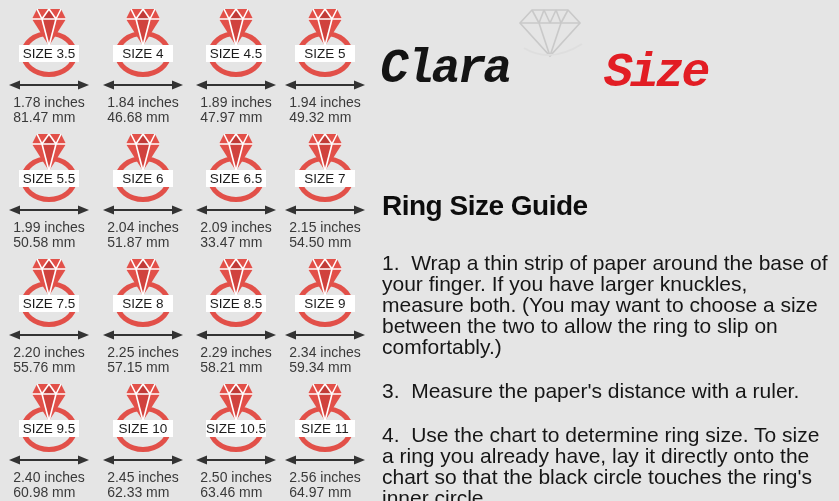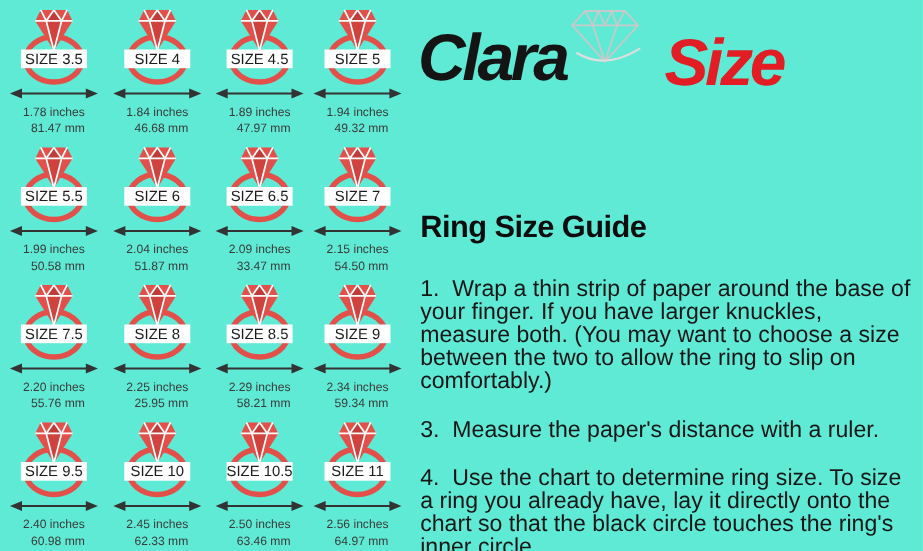--- a/index.html
+++ b/index.html
@@ -6,41 +6,41 @@
     --ring-red:#e25049;
     --ring-red-dark:#c13b38;
     --ring-red-mid:#d0423e;
     --brand-red:#e21d24;
     --diamond-gray:#c9c9c9;
     --ink:#161616;
     --arrow:#333;
   }
   *{margin:0;padding:0;box-sizing:border-box;}
   body{background:#fff;font-family:"Liberation Sans",sans-serif;}
-  .page{position:relative;width:839px;height:501px;background:#5eead4;overflow:hidden;}
+  .page{position:relative;width:839px;height:501px;background:#e5e5e5;overflow:hidden;}
 
   
   .chart-grid{
     position:absolute;left:2px;top:6px;
     display:grid;
     grid-template-columns:94px 94px 92px 86px;
     grid-auto-rows:125px;
   }
   .ring-cell{display:flex;flex-direction:column;align-items:center;}
   .ring-cell svg{display:block;}
-  .ring-measure{margin-top:1px;text-align:right;font-size:11px;line-height:15px;color:#3a3a3a;}
+  .ring-measure{margin-top:1px;text-align:left;font-size:14px;line-height:15px;color:#3a3a3a;}
 
   
   .right-col{position:absolute;left:380px;top:6px;width:455px;}
   .logo{position:relative;height:100px;}
   .logo-word{
     position:absolute;
-    font-family:Liberation Sans, sans-serif;
+    font-family:Liberation Mono, monospace;
     font-style:italic;font-weight:bold;
-    font-size:60px;letter-spacing:-3px;white-space:nowrap;
+    font-size:48px;letter-spacing:-3px;white-space:nowrap;margin-top:24px;
   }
   .logo-clara{left:0;top:12px;color:#141414;}
   .logo-pucci{left:224px;top:16px;color:var(--brand-red);}
   .logo-diamond{position:absolute;left:134px;top:0;}
   .guide-title{
     position:absolute;top:184px;left:2px;
     font-size:28px;font-weight:bold;color:#0d0d0d;letter-spacing:-0.5px;
   }
   .steps{position:absolute;top:246px;left:2px;width:452px;}
   .step{
@@ -393,21 +393,21 @@
         <text x="45" y="52" text-anchor="middle" font-size="13.5" font-family="Liberation Sans, sans-serif" fill="#1c1c1c">SIZE 8</text>
 
         <g>
           <line x1="12" y1="79" x2="78" y2="79" style="stroke:var(--arrow)" stroke-width="2"></line>
           <polygon points="5,79 16,74.5 16,83.5" style="fill:var(--arrow)"></polygon>
           <polygon points="85,79 74,74.5 74,83.5" style="fill:var(--arrow)"></polygon>
         </g>
       </svg>
       <div class="ring-measure">
         <div>2.25 inches</div>
-        <div>25.95 mm</div>
+        <div>57.15 mm</div>
       </div>
     </div>
 
     <div class="ring-cell">
       <svg width="90" height="88" viewBox="0 0 90 88">
 
         <ellipse cx="45" cy="48" rx="25.5" ry="20.5" fill="none" style="stroke:var(--ring-red)" stroke-width="5"></ellipse>
 
         <g>
           <polygon points="45,40 28,13 33,3 57,3 62,13" style="fill:var(--ring-red)"></polygon>

